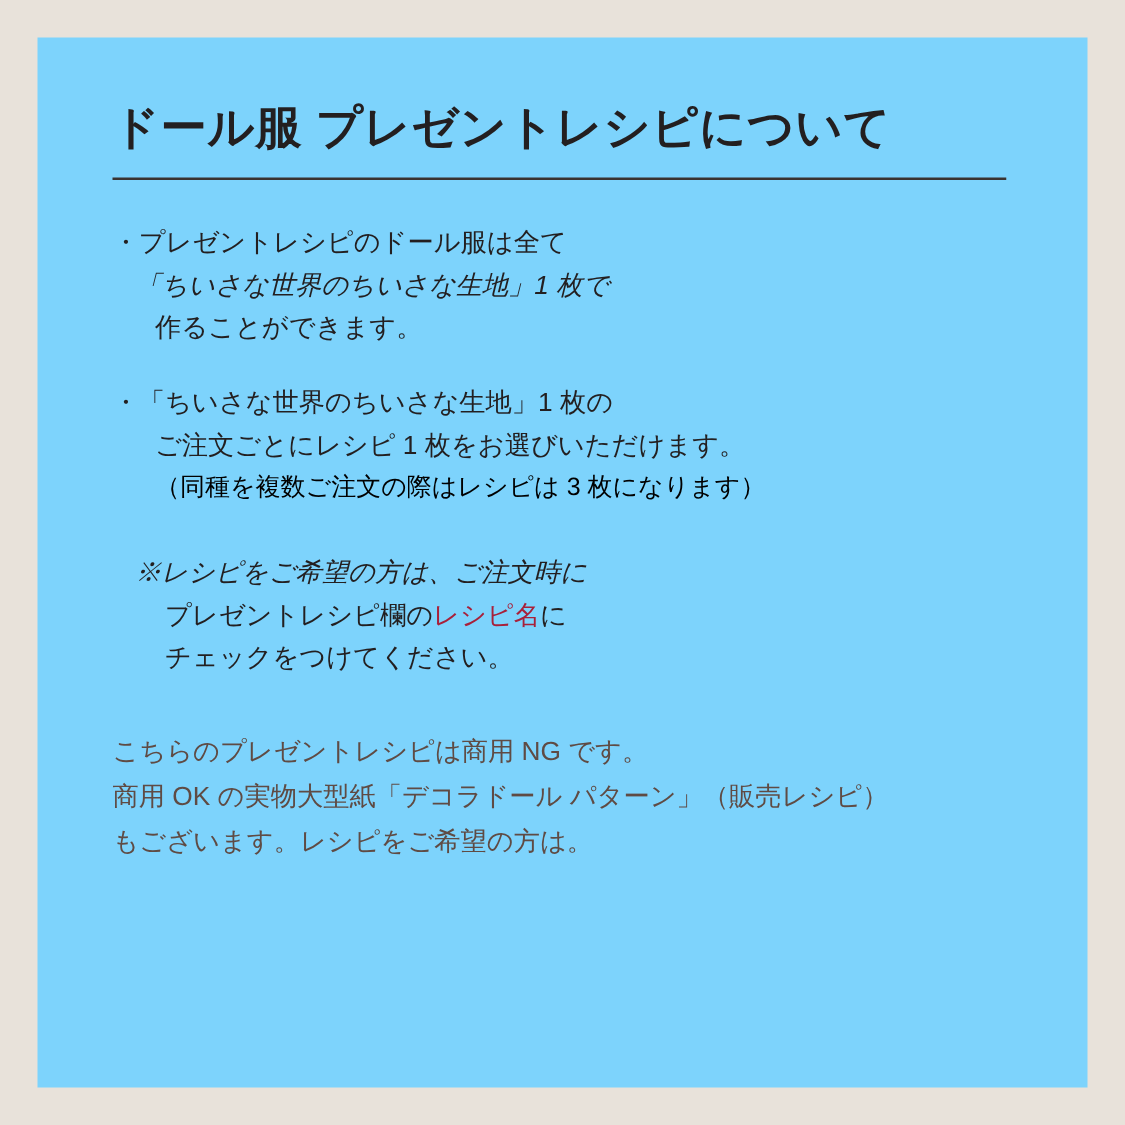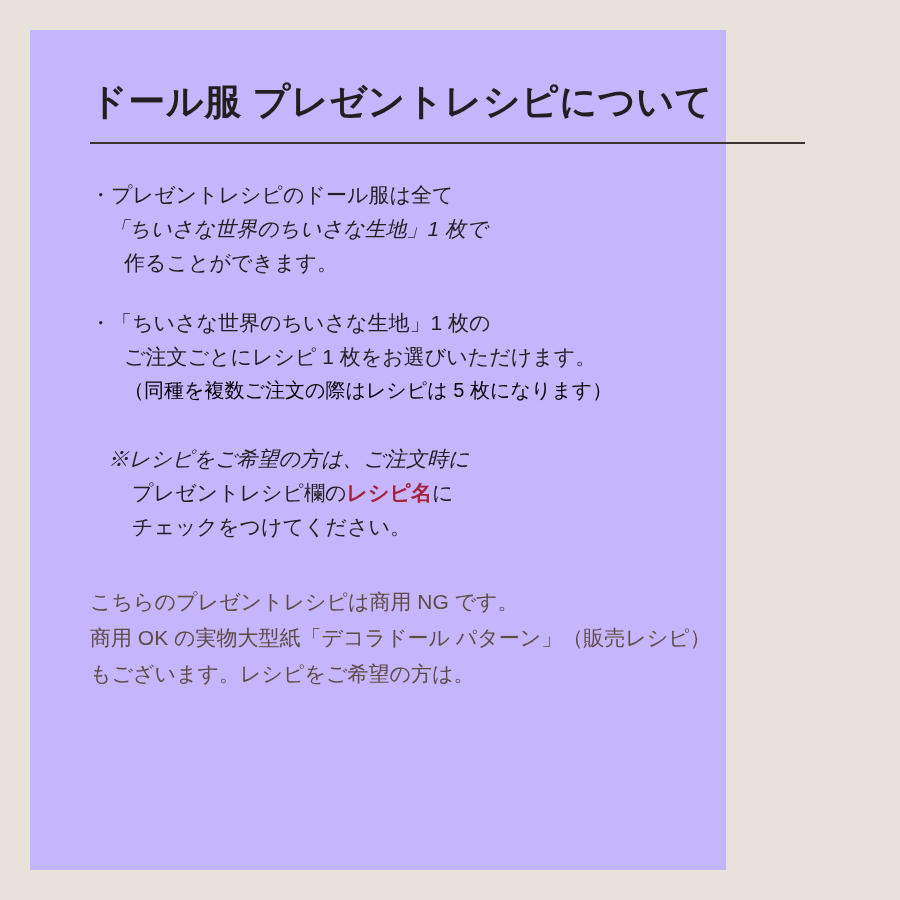--- a/index.html
+++ b/index.html
@@ -10,23 +10,23 @@
     width: 900px;
     height: 900px;
     background: #e8e2da;
     font-family: "Liberation Sans", sans-serif;
     overflow: hidden;
   }
   #page {
     position: absolute;
     left: 30px;
     top: 30px;
-    width: 696px;
+    width: 840px;
     height: 840px;
-    background: #c4b5fd;
+    background: #7dd3fc;
     box-sizing: border-box;
   }
   #inner {
     position: absolute;
     left: 60px;
     top: 48px;
     width: 730px;
   }
   .title {
     font-size: 37px;
@@ -58,21 +58,21 @@
   .small {
     font-size: 20px;
     line-height: 1.6;
     padding-left: 34px;
     white-space: nowrap;
   }
   .gap-md { height: 26px; }
   .gap-lg { height: 36px; }
   .accent {
     color: #a8203a;
-    font-weight: bold;
+    font-weight: normal;
     text-align: right;
   }
   .footer {
     margin-top: 40px;
     color: #5f4b44;
     font-size: 21px;
     line-height: 1.72;
     white-space: nowrap;
   }
 </style>
@@ -89,21 +89,21 @@
       <div class="line">・プレゼントレシピのドール服は全て</div>
       <div class="line indent1">「ちいさな世界のちいさな生地」1 枚で</div>
       <div class="line indent2">作ることができます。</div>
     </div>
 
     <div class="gap-md"></div>
 
     <div>
       <div class="line">・「ちいさな世界のちいさな生地」1 枚の</div>
       <div class="line indent2">ご注文ごとにレシピ 1 枚をお選びいただけます。</div>
-      <div class="small">（同種を複数ご注文の際はレシピは 5 枚になります）</div>
+      <div class="small">（同種を複数ご注文の際はレシピは 3 枚になります）</div>
     </div>
 
     <div class="gap-lg"></div>
 
     <div>
       <div class="line indent1">※レシピをご希望の方は、ご注文時に</div>
       <div class="line indent3">
         <span>プレゼントレシピ欄の</span><span class="accent">レシピ名</span><span>に</span>
       </div>
       <div class="line indent3">チェックをつけてください。</div>

